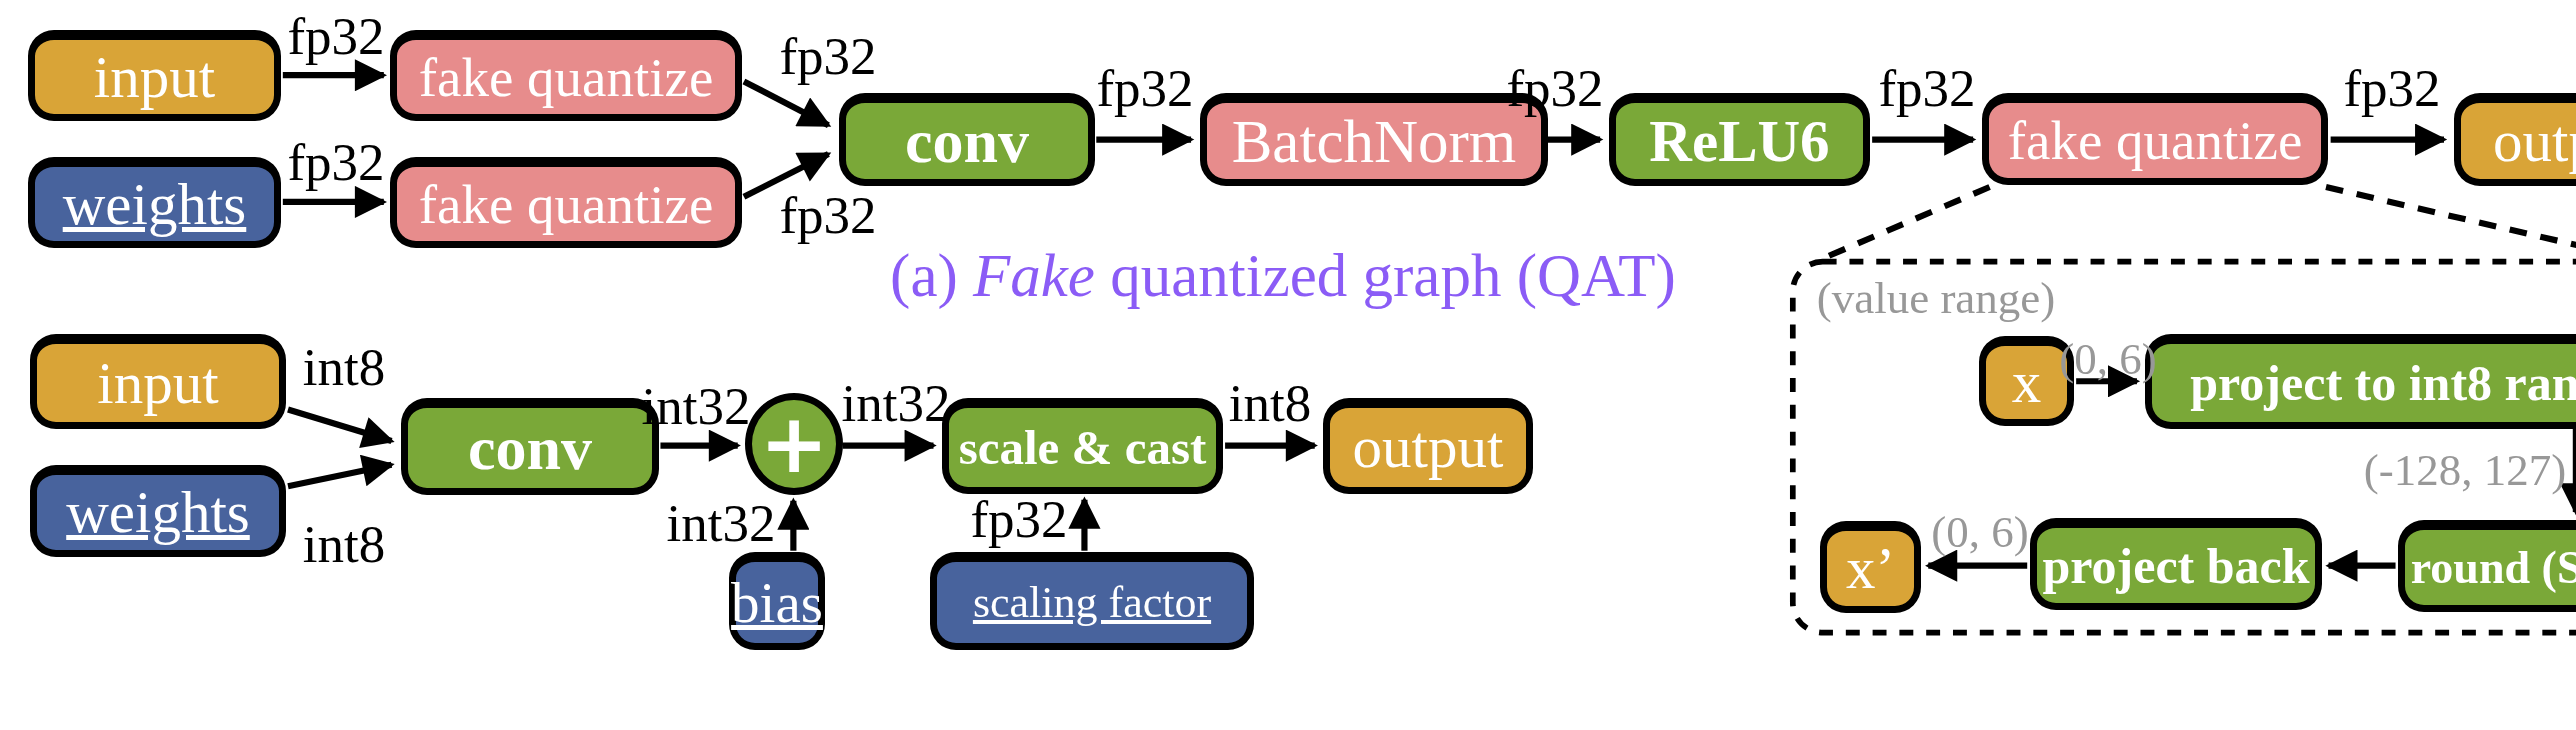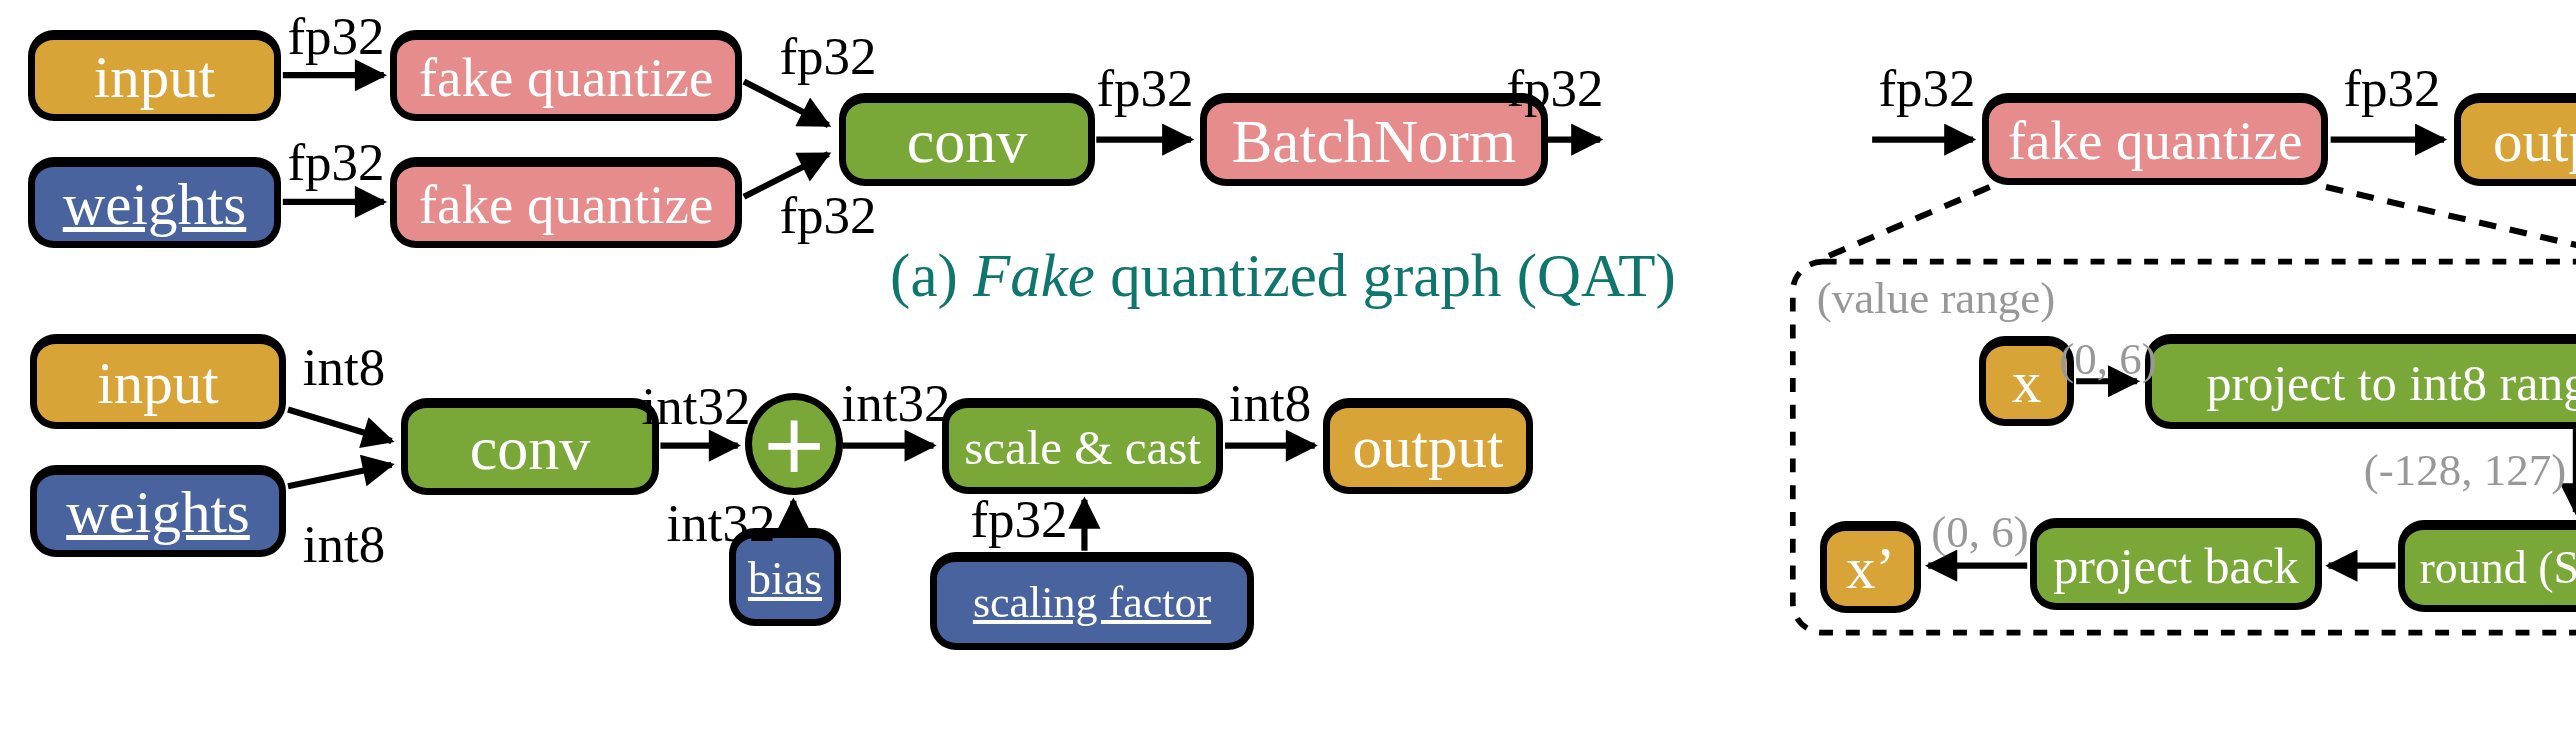--- a/index.html
+++ b/index.html
@@ -9,31 +9,31 @@
   }
   .layer{position:absolute;left:0;top:0;width:2716px;height:730px;}
   .node{
     position:absolute;box-sizing:border-box;
     border:7.2px solid #000;border-top-width:10.3px;border-radius:26px;
     display:flex;align-items:center;justify-content:center;
     color:#fff;white-space:nowrap;line-height:1;
   }
   .yellow{background:var(--c-yellow);}
   .pink{background:var(--c-pink);}
-  .green{background:var(--c-green);}
+  .green{background:var(--c-green);font-weight:bold;}
   .blue{background:var(--c-blue);text-decoration:underline;}
   .circle{border-radius:50%;border-width:7.7px;font-family:"DejaVu Sans","Liberation Sans",sans-serif;}
   .lbl{
     position:absolute;transform:translate(-50%,-50%);
     font-size:53px;color:#000;white-space:nowrap;line-height:1;
   }
   .lbl.gray{color:var(--c-gray);font-size:45px;}
   .caption{
     position:absolute;transform:translate(-50%,-50%);
-    font-size:61px;color:#0f766e;white-space:nowrap;line-height:1;
+    font-size:61px;color:#8b5cf6;white-space:nowrap;line-height:1;
   }
   .caption .it{font-style:italic;}
   svg line, svg rect{stroke:#000;}
 </style>
 </head>
 <body>
 
 <div class="canvas">
 
   <svg class="layer" viewBox="0 0 5272 1417" fill="none">
@@ -69,20 +69,21 @@
     <line x1="4650" y1="1098" x2="4520" y2="1098" stroke-width="12" marker-end="url(#ah)"></line>
     <line x1="3935" y1="1098" x2="3743" y2="1098" stroke-width="12" marker-end="url(#ah)"></line>
   </svg>
 
   <div class="node yellow" style="left:28px;top:30px;width:253px;height:91px;font-size:59px">input</div>
   <div class="node pink" style="left:390px;top:30px;width:352px;height:91px;font-size:55px">fake quantize</div>
   <div class="node blue" style="left:28px;top:157px;width:253px;height:91px;font-size:59px">weights</div>
   <div class="node pink" style="left:390px;top:157px;width:352px;height:91px;font-size:55px">fake quantize</div>
   <div class="node green" style="left:839px;top:93px;width:256px;height:93px;font-size:62px">conv</div>
   <div class="node pink" style="left:1200px;top:93px;width:348px;height:93px;font-size:61px">BatchNorm</div>
+  <div class="node green" style="left:1609px;top:93px;width:261px;height:93px;font-size:59px">ReLU6</div>
   <div class="node pink" style="left:1982px;top:93px;width:346px;height:92px;font-size:55px">fake quantize</div>
   <div class="node yellow" style="left:2454px;top:93px;width:229px;height:93px;font-size:59px">output</div>
 
   <div class="lbl" style="left:336px;top:36px">fp32</div>
   <div class="lbl" style="left:336px;top:162px">fp32</div>
   <div class="lbl" style="left:828px;top:56px">fp32</div>
   <div class="lbl" style="left:828px;top:215px">fp32</div>
   <div class="lbl" style="left:1145px;top:88px">fp32</div>
   <div class="lbl" style="left:1555px;top:88px">fp32</div>
   <div class="lbl" style="left:1927px;top:88px">fp32</div>
@@ -91,21 +92,21 @@
   <div class="caption" style="left:1283px;top:275px">
     <span>(a) </span><span class="it">Fake</span><span> quantized graph (QAT)</span>
   </div>
 
   <div class="node yellow" style="left:30px;top:334px;width:256px;height:95px;font-size:59px">input</div>
   <div class="node blue" style="left:30px;top:465px;width:256px;height:92px;font-size:59px">weights</div>
   <div class="node green" style="left:401px;top:398px;width:258px;height:97px;font-size:62px">conv</div>
   <div class="node green circle" style="left:745px;top:393px;width:98px;height:102px;font-size:82px">+</div>
   <div class="node green" style="left:942px;top:398px;width:281px;height:96px;font-size:49px">scale &amp; cast</div>
   <div class="node yellow" style="left:1323px;top:398px;width:210px;height:96px;font-size:59px">output</div>
-  <div class="node blue" style="left:729px;top:528px;width:112px;height:98px;font-size:46px">bias</div>
+  <div class="node blue" style="left:729px;top:552px;width:96px;height:98px;font-size:57px">bias</div>
   <div class="node blue" style="left:930px;top:552px;width:324px;height:98px;font-size:44px">scaling factor</div>
 
   <div class="lbl" style="left:344px;top:367px">int8</div>
   <div class="lbl" style="left:344px;top:544px">int8</div>
   <div class="lbl" style="left:696px;top:406px">int32</div>
   <div class="lbl" style="left:896px;top:403px">int32</div>
   <div class="lbl" style="left:1270px;top:403px">int8</div>
   <div class="lbl" style="left:721px;top:523px">int32</div>
   <div class="lbl" style="left:1019px;top:519px">fp32</div>
 

